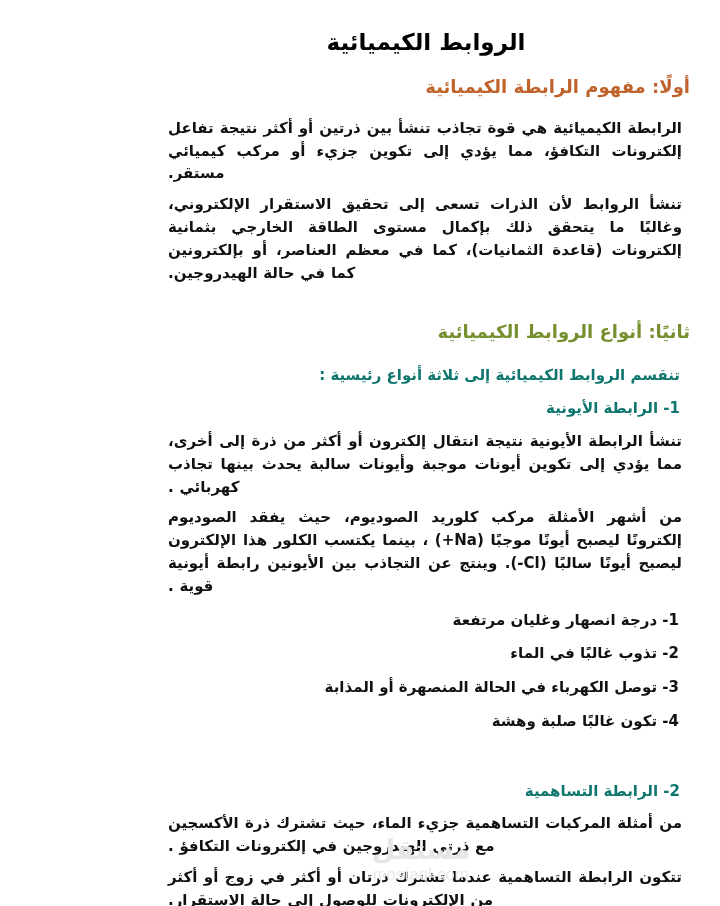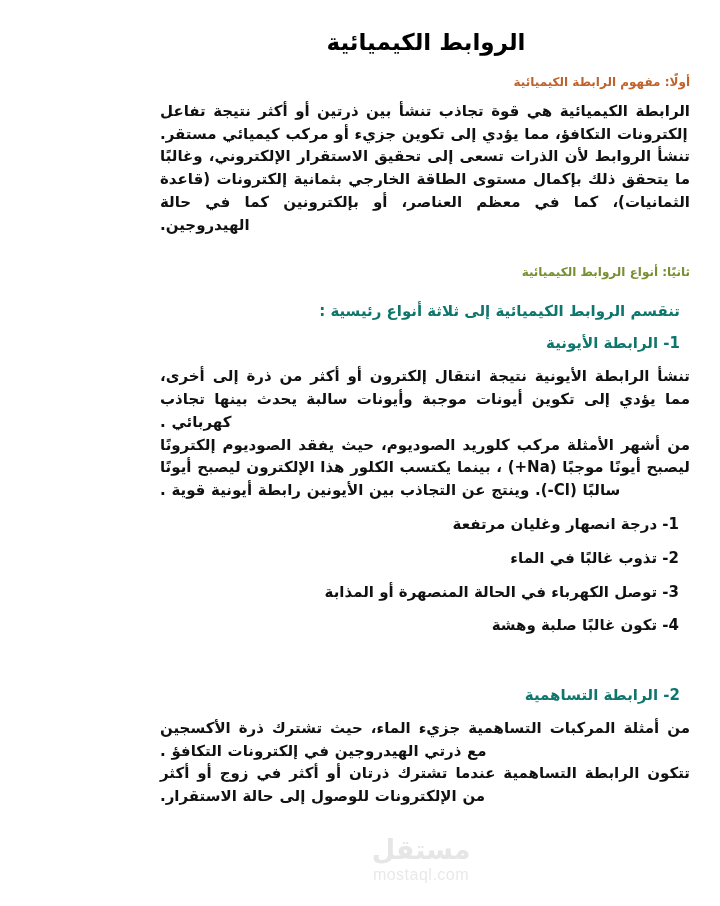--- a/index.html
+++ b/index.html
@@ -37,39 +37,39 @@
     line-height: 1.25;
   }
 
   .content {
     padding: 0 30px 0 28px;
     box-sizing: border-box;
   }
 
   .heading-orange,
   .heading-green {
-    font-size: 12px;
+    font-size: 18px;
     font-weight: bold;
     text-align: right;
     line-height: 1.5;
   }
   .heading-orange { color: #c0622b; }
   .heading-green  { color: #77902f; }
 
   .spacer-lg { height: 26px; }
   .spacer-md { height: 16px; }
   .spacer-sm { height: 9px; }
 
   p.body-par {
     font-size: 15px;
     font-weight: bold;
     line-height: 1.52;
     text-align: justify;
     text-align-last: left;
-    margin: 0;
+    margin: 8px;
     color: #111111;
     word-spacing: 0.5px;
   }
 
   p.line-right {
     font-size: 15px;
     font-weight: bold;
     line-height: 1.52;
     text-align: right;
     margin: 10px;

